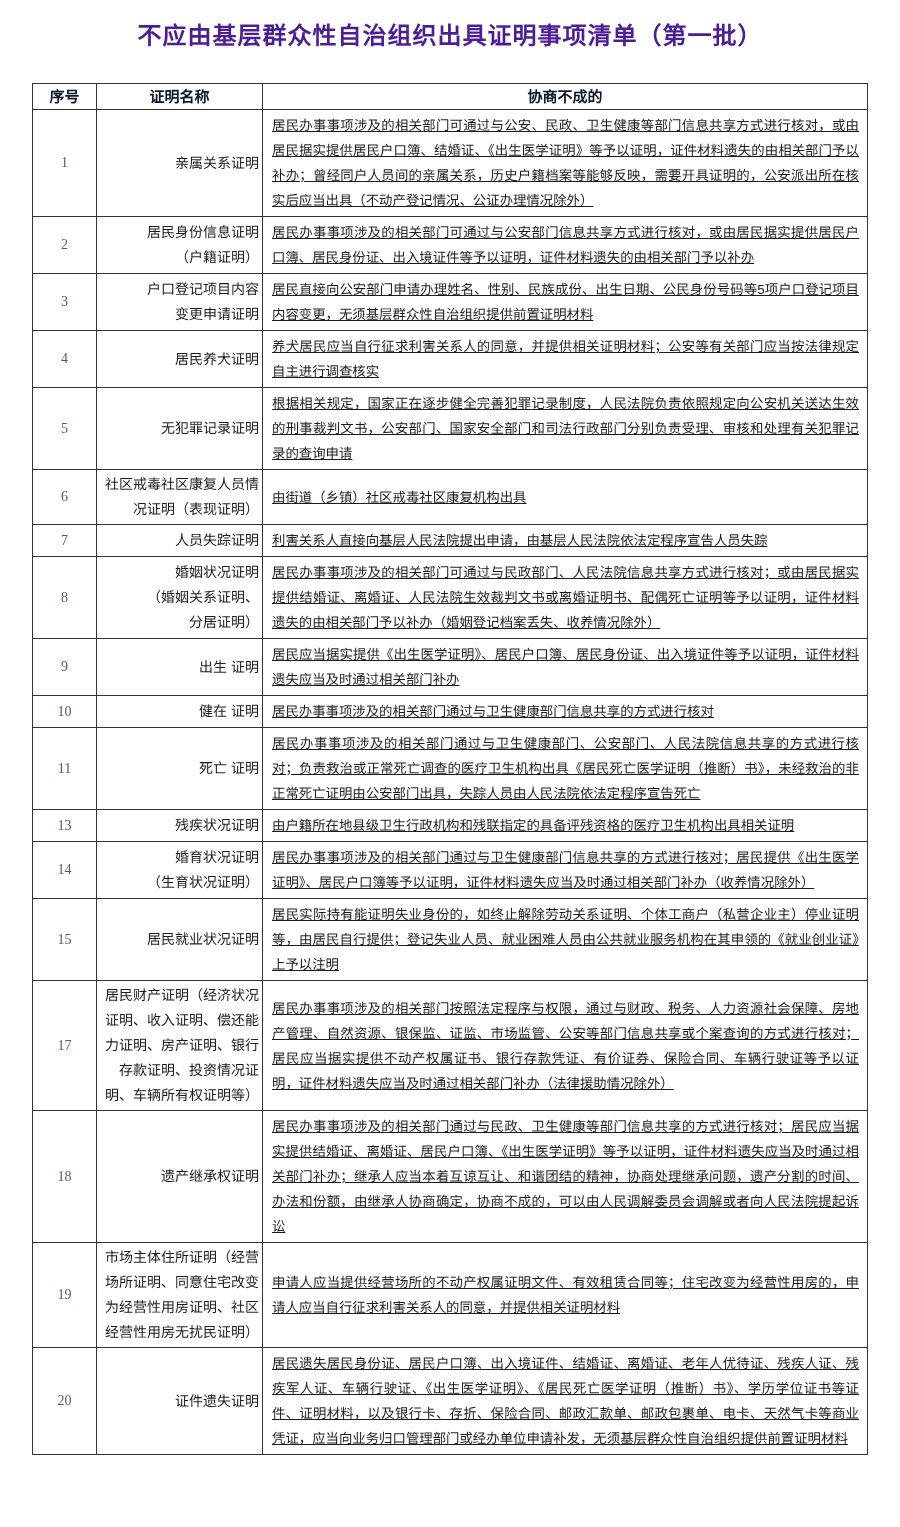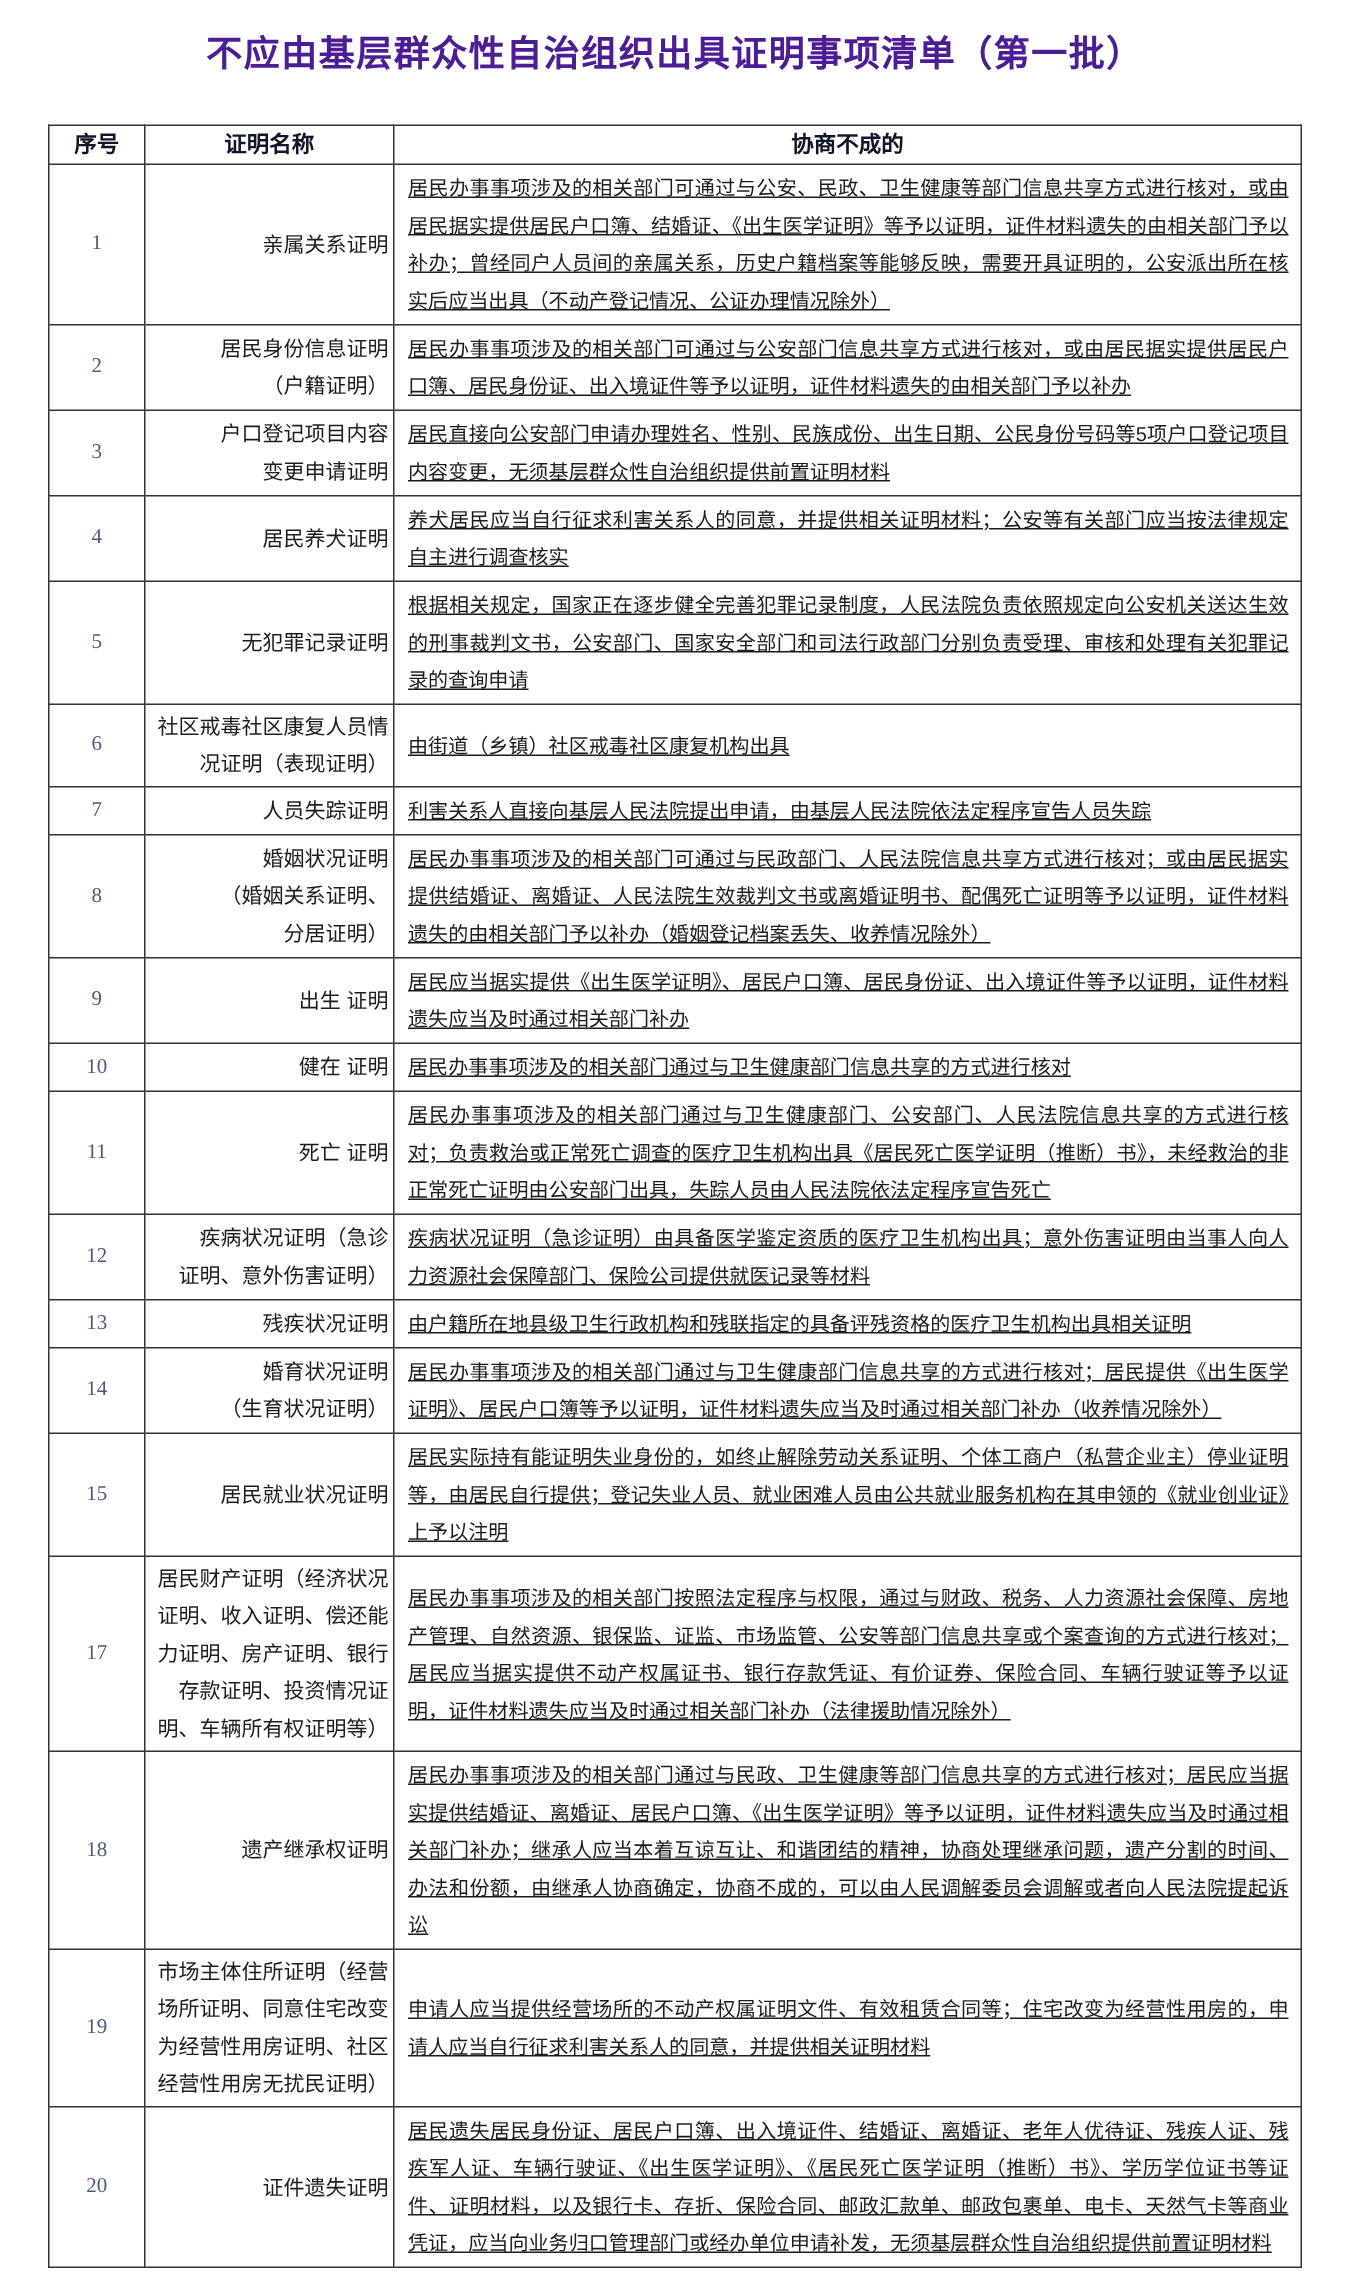--- a/index.html
+++ b/index.html
@@ -146,26 +146,20 @@
         <td class="c-no">10</td>
         <td class="c-name">健在 证明</td>
         <td class="c-path">居民办事事项涉及的相关部门通过与卫生健康部门信息共享的方式进行核对</td>
       </tr>
       <tr>
         <td class="c-no">11</td>
         <td class="c-name">死亡 证明</td>
         <td class="c-path">居民办事事项涉及的相关部门通过与卫生健康部门、公安部门、人民法院信息共享的方式进行核对；负责救治或正常死亡调查的医疗卫生机构出具《居民死亡医学证明（推断）书》，未经救治的非正常死亡证明由公安部门出具，失踪人员由人民法院依法定程序宣告死亡</td>
       </tr>
       <tr>
-        <td class="c-no">12</td>
-        <td class="c-name">疾病状况证明（急诊
-证明、意外伤害证明）</td>
-        <td class="c-path">疾病状况证明（急诊证明）由具备医学鉴定资质的医疗卫生机构出具；意外伤害证明由当事人向人力资源社会保障部门、保险公司提供就医记录等材料</td>
-      </tr>
-      <tr>
         <td class="c-no">13</td>
         <td class="c-name">残疾状况证明</td>
         <td class="c-path">由户籍所在地县级卫生行政机构和残联指定的具备评残资格的医疗卫生机构出具相关证明</td>
       </tr>
       <tr>
         <td class="c-no">14</td>
         <td class="c-name">婚育状况证明
 （生育状况证明）</td>
         <td class="c-path">居民办事事项涉及的相关部门通过与卫生健康部门信息共享的方式进行核对；居民提供《出生医学证明》、居民户口簿等予以证明，证件材料遗失应当及时通过相关部门补办（收养情况除外）</td>
       </tr>

